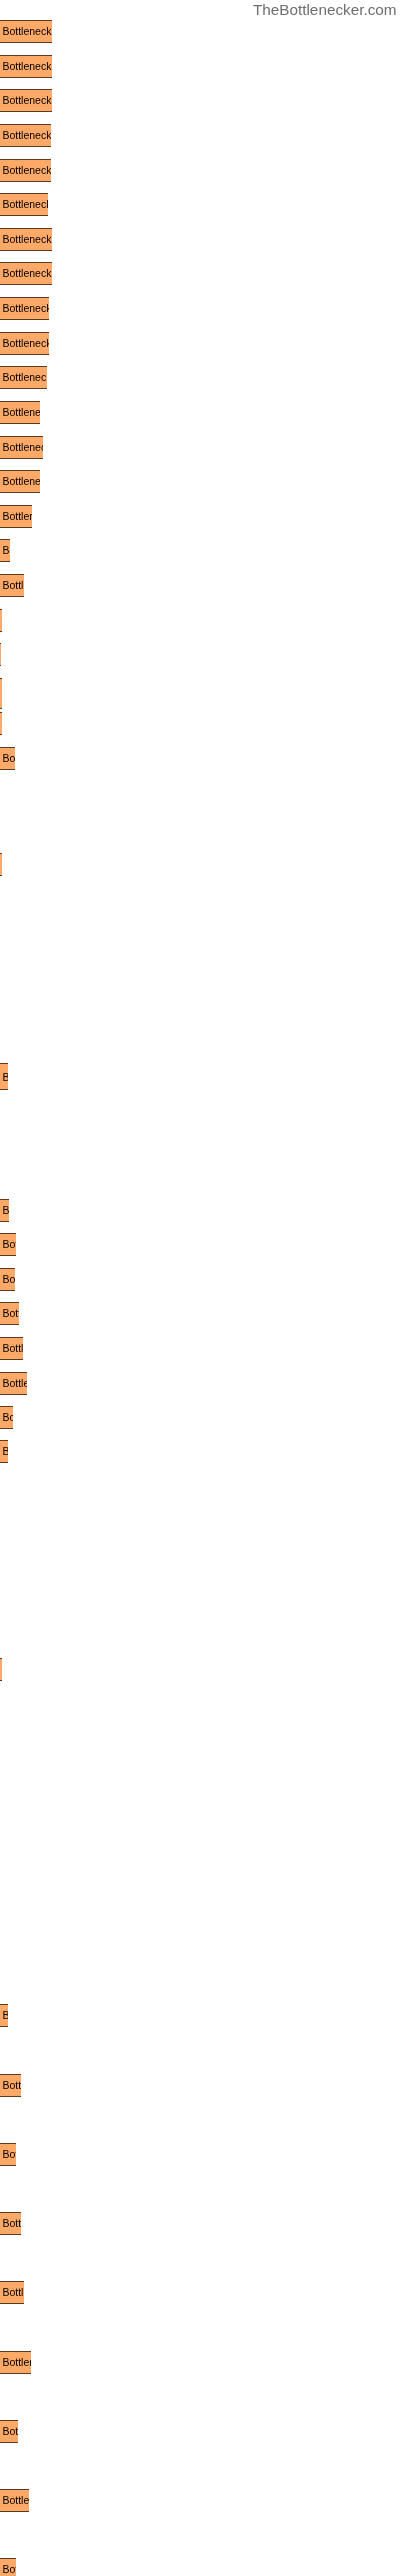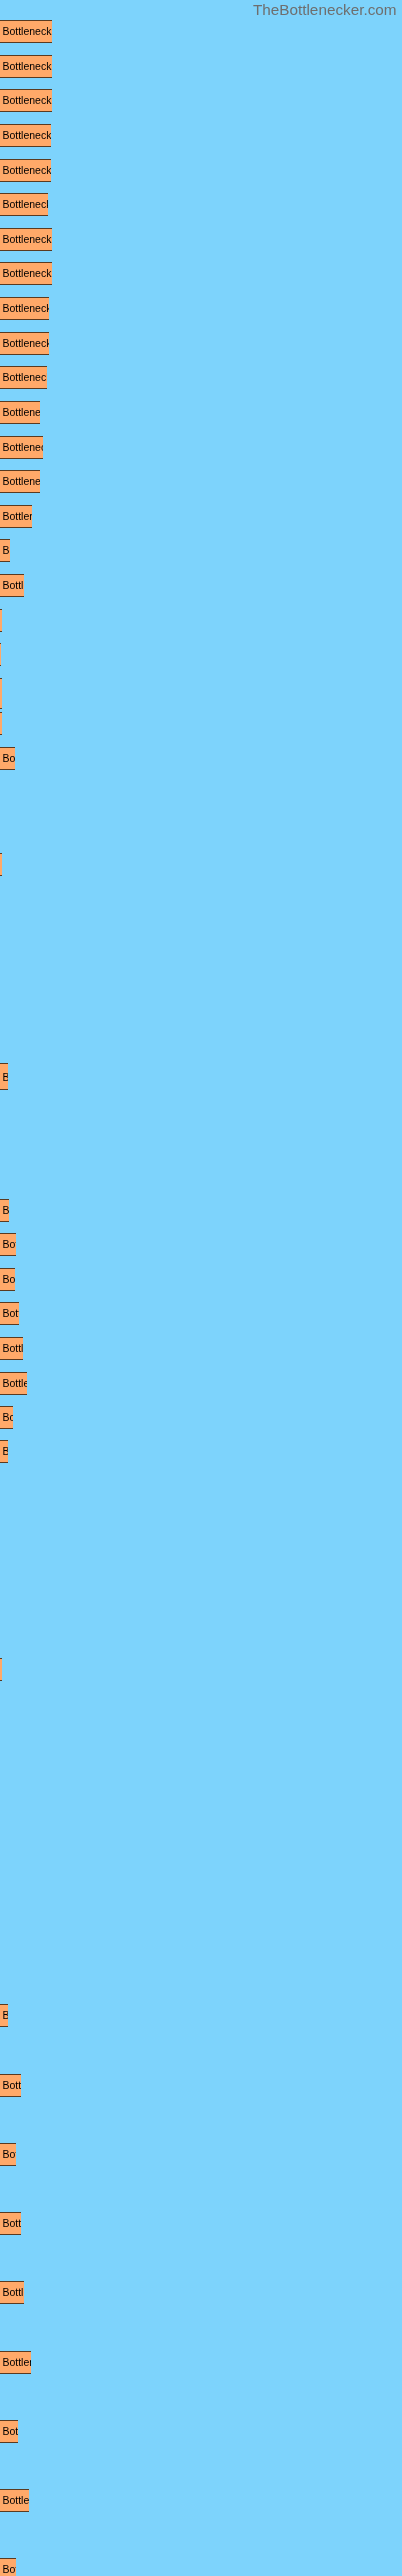--- a/index.html
+++ b/index.html
@@ -13,21 +13,21 @@
     position: relative;
     overflow: hidden;
     font-family: "Liberation Sans", sans-serif;
   }
   #chart-root {
     position: absolute;
     left: 0;
     top: 0;
     width: 403px;
     height: 2576px;
-    background: #7dd3fc;
+    background: #ffffff;
   }
   #watermark {
     position: absolute;
     right: 6.4px;
     top: 0.8px;
     font-family: "Liberation Sans", sans-serif;
     font-size: 15.3px;
     color: #6e6e6e;
     letter-spacing: 0px;
     white-space: nowrap;

